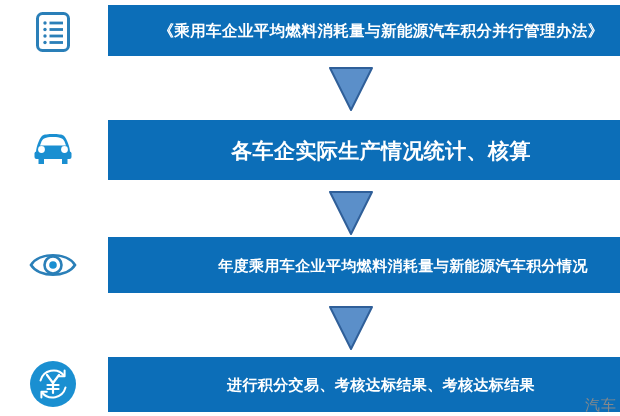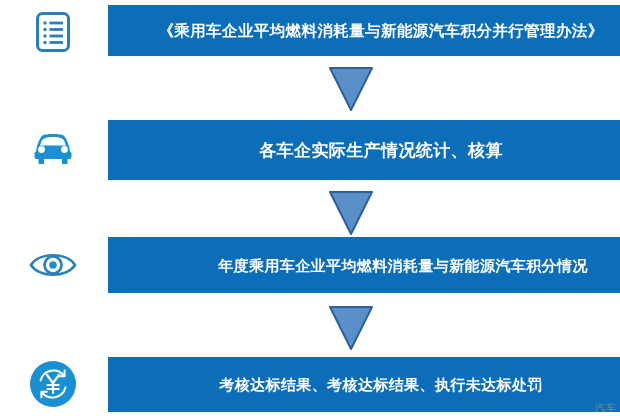--- a/index.html
+++ b/index.html
@@ -46,40 +46,40 @@
   .bar-label {
     color: #ffffff;
     font-weight: bold;
     font-size: 15px;
     letter-spacing: 0.4px;
     line-height: 1;
     white-space: nowrap;
     text-align: center;
   }
   .bar.b1 .bar-label { font-size: 15.5px; }
-  .bar.b2 .bar-label { font-size: 17px; }
+  .bar.b2 .bar-label { font-size: 21px; }
   .bar.b3 .bar-label { font-size: 15px; margin-left: 44px; }
   .bar.b4 .bar-label { font-size: 15px; }
 
   
   .arrow {
     position: absolute;
     left: 328px;
     width: 46px;
     height: 46px;
   }
   .arrow svg { display: block; }
 
   
   .watermark {
     position: absolute;
     right: 3px;
     bottom: 1px;
     color: #8a8a8a;
-    font-size: 10px;
+    font-size: 15px;
     letter-spacing: 1px;
     font-family: "DejaVu Sans", sans-serif;
     opacity: 0.95;
     pointer-events: none;
   }
 </style>
 </head>
 <body>
 
 <div id="flowchart">
@@ -159,18 +159,18 @@
         <line x1="19" y1="16" x2="25" y2="24"></line>
         <line x1="31" y1="16" x2="25" y2="24"></line>
         <line x1="25" y1="24" x2="25" y2="34"></line>
         <line x1="19.5" y1="26" x2="30.5" y2="26"></line>
         <line x1="19.5" y1="30" x2="30.5" y2="30"></line>
       </g>
     </svg>
   </div>
 
   <div class="bar b4" style="top:357px; height:55px;">
-    <span class="bar-label">考核达标结果、考核达标结果、执行未达标处罚</span>
+    <span class="bar-label">进行积分交易、考核达标结果、考核达标结果</span>
   </div>
 
   <div class="watermark">汽车</div>
 
 </div>
 
 </body></html>

